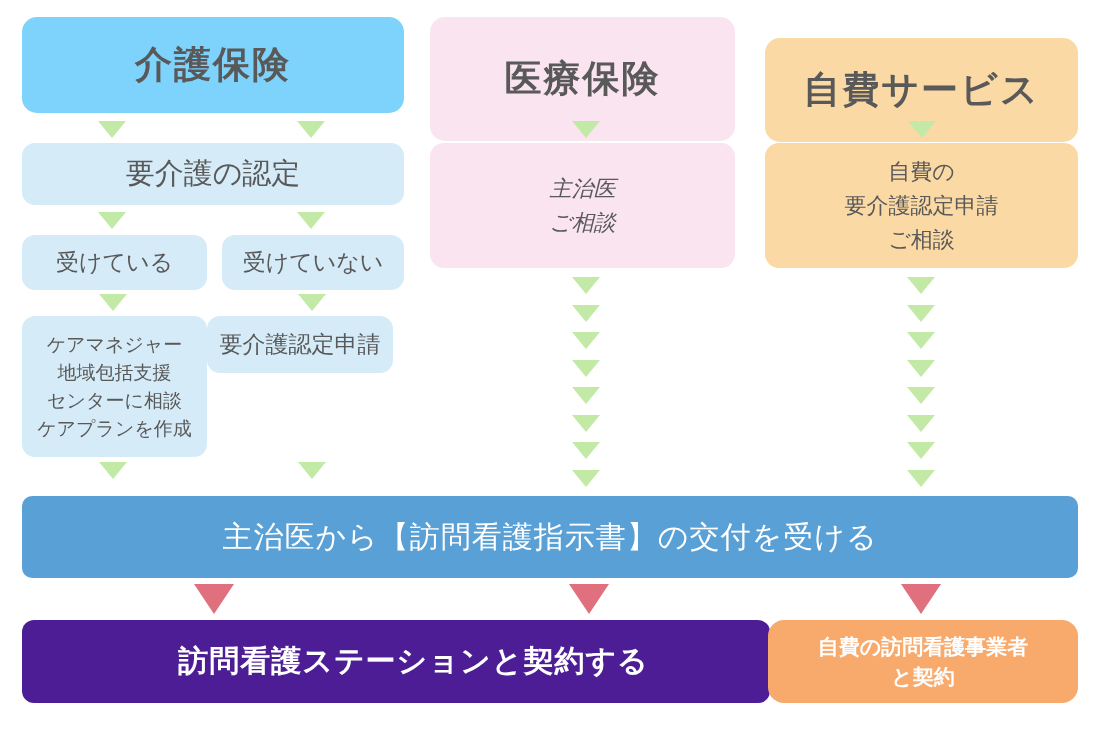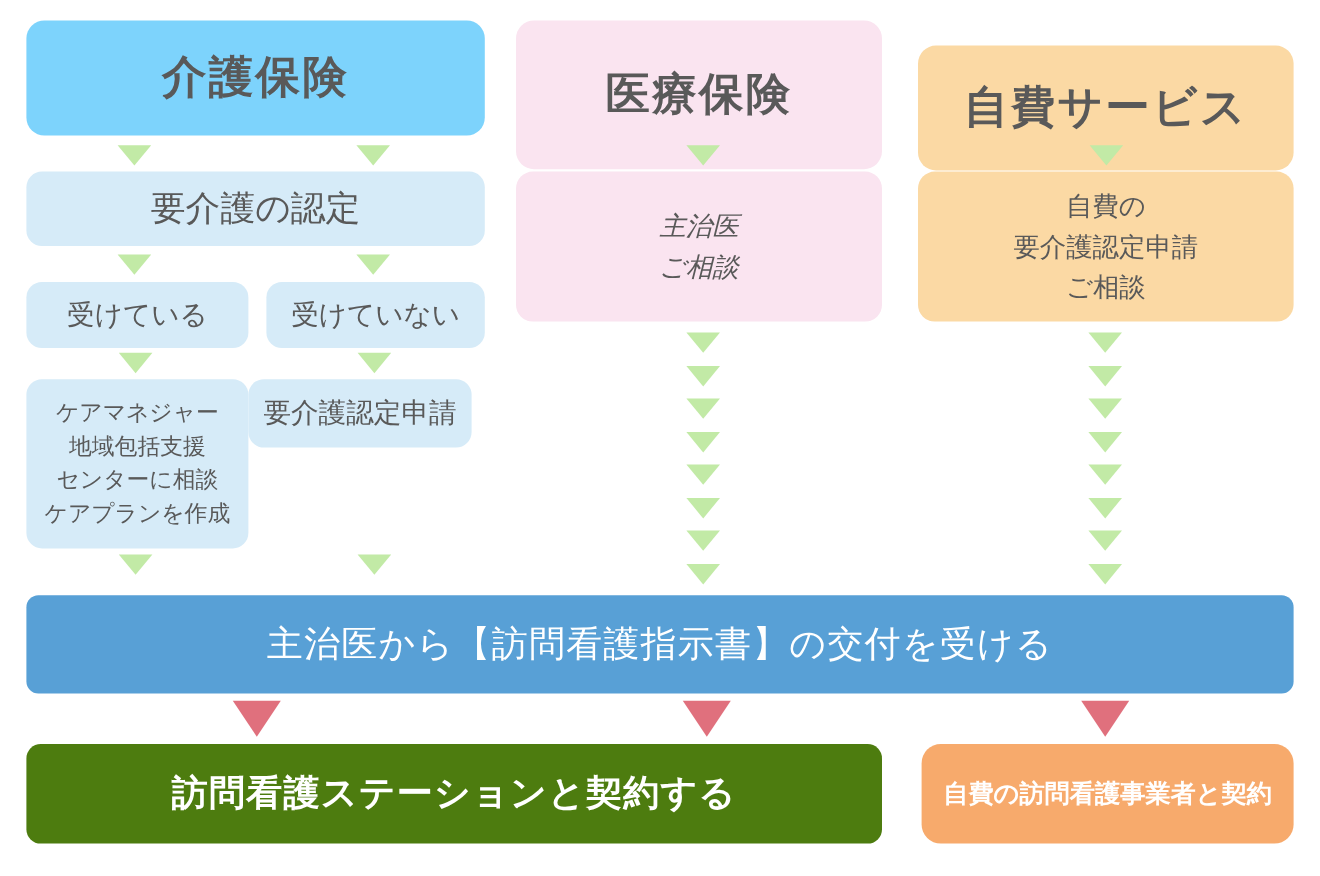--- a/index.html
+++ b/index.html
@@ -20,27 +20,27 @@
   .f29{font-size:29px;}
   .f23{font-size:23px;}
   .f22{font-size:22px;line-height:34px;}
   .f19{font-size:19px;line-height:28px;}
   .band{
     position:absolute;left:22px;top:496px;width:1056px;height:82px;background:#58a0d6;
     border-radius:10px;display:flex;align-items:center;justify-content:center;
     color:#ffffff;font-size:30px;font-weight:500;letter-spacing:1px;
   }
   .bottom-blue{
-    position:absolute;left:22px;top:620px;width:713px;height:83px;background:#4d7c0f;
+    position:absolute;left:22px;top:620px;width:713px;height:83px;background:#4c1d95;
     border-radius:12px;display:flex;align-items:center;justify-content:center;
-    color:#ffffff;font-size:30px;font-weight:bold;letter-spacing:1px;
+    color:#ffffff;font-size:30px;font-weight:bold;letter-spacing:1px;padding-left:35px;
   }
   .bottom-orange{
     position:absolute;left:768px;top:620px;width:310px;height:83px;background:#f7aa6c;
-    border-radius:16px;display:flex;align-items:center;justify-content:center;
+    border-radius:16px;display:flex;flex-direction:column;align-items:center;justify-content:center;
     color:#ffffff;font-size:21px;font-weight:bold;line-height:30px;
   }
   .tri-green{
     position:absolute;width:0;height:0;
     border-left:14px solid transparent;border-right:14px solid transparent;
     border-top:17px solid #c2eaa6;
   }
   .tri-red{
     position:absolute;width:0;height:0;
     border-left:20px solid transparent;border-right:20px solid transparent;

